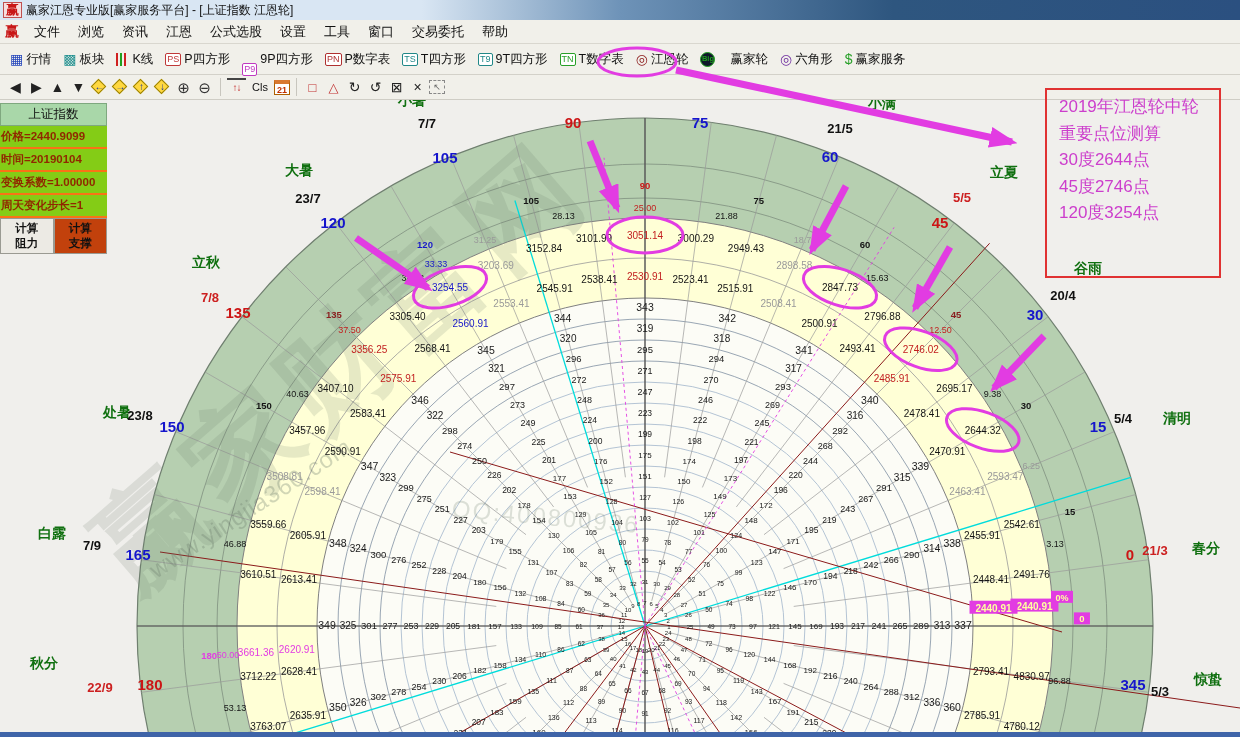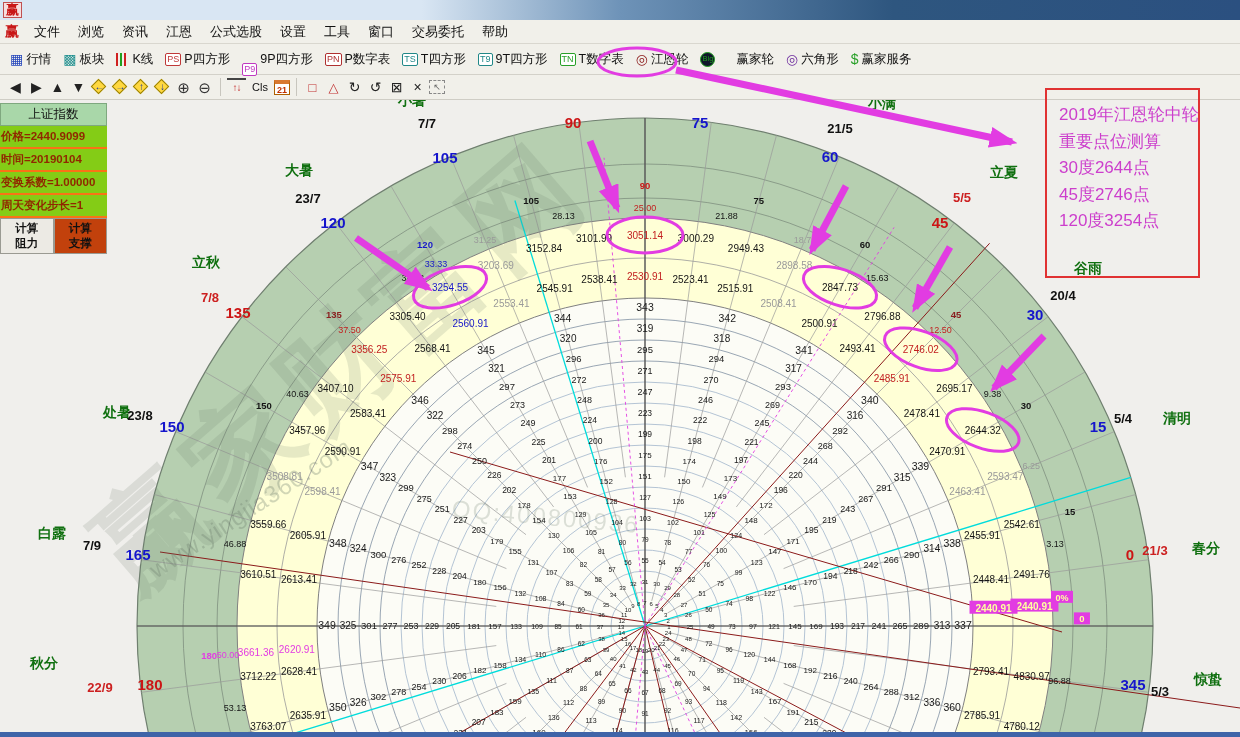--- a/index.html
+++ b/index.html
@@ -7,49 +7,50 @@
 .titlebar{height:20px;background:linear-gradient(90deg,#d9e6f3 0,#d9e6f3 34%,#6e93b8 50%,#2e567f 72%,#2b5080 100%);display:flex;align-items:center;font-size:12px;color:#111;padding-left:3px;white-space:nowrap}
 .tlogo{color:#c81616;font-weight:bold;font-size:13px;margin-right:4px;background:#f6dede;border:1px solid #c05050;padding:0 2px;line-height:14px}
 .menubar{height:24px;background:#f1f0ea;border-bottom:1px solid #d9d7cf;display:flex;align-items:center;font-size:13px;color:#111}
 .mlogo{color:#c81616;font-weight:bold;font-size:14px;padding:0 6px 0 5px}
 .menu-item{padding:0 9px;cursor:default}
 .toolbar1{height:31px;background:#f1f0ea;border-bottom:1px solid #d3d1c9;display:flex;align-items:center;font-size:12.5px;color:#111;padding-left:4px}
 .tb1{display:flex;align-items:center;margin:0 4px;position:relative;padding:1px 2px}
 .tb1 .glyph{font-size:14px;margin-right:3px;line-height:14px}
 .badge{border:1px solid;font-size:9px;font-weight:normal;padding:0 1px;margin-right:3px;border-radius:2px;line-height:11px;background:#fff}
 .ic-candles{display:inline-block;width:13px;height:13px;margin-right:3px;background:repeating-linear-gradient(90deg,#d02020 0 2px,transparent 2px 4px,#20a020 4px 6px,transparent 6px 8px,#d02020 8px 10px,transparent 10px 13px)}
-.ic-big{display:inline-block;border:1.5px solid #20a020;color:#20a020;border-radius:50%;font-size:7.5px;width:15px;height:15px;line-height:12px;text-align:center;font-weight:normal;margin-right:21px;background:#0f172a}
+.ic-big{display:inline-block;border:1.5px solid #20a020;color:#20a020;border-radius:50%;font-size:7.5px;width:15px;height:15px;line-height:12px;text-align:center;font-weight:bold;margin-right:15px;background:#0f172a}
 .toolbar2{height:25px;background:#f1f0ea;border-bottom:1px solid #cfcdc5;display:flex;align-items:center;padding-left:5px}
 .t2i{min-width:19px;height:19px;text-align:center;font-size:14px;line-height:19px;color:#222;margin:0 1px;position:relative}
 .t2i.diamond .dsq{position:absolute;left:3px;top:3px;width:11px;height:11px;background:#ffd840;border:1px solid #9a8000;transform:rotate(45deg)}
 .t2i.diamond .dg{position:absolute;inset:0;font-size:10px;line-height:18px;color:#1030a0;font-weight:bold}
 .t2i.mag{font-size:15px;color:#333}
 .t2i.updn{font-size:10px;color:#c02020;border-top:2px solid #444;line-height:15px;letter-spacing:-1px}
 .t2i.txt{font-size:11px;color:#111;min-width:24px}
 .t2i.cal{width:16px;height:15px;min-width:16px;border:1px solid #b06000;background:#fff;color:#c03000;font-size:9px;line-height:13px;font-weight:bold;border-top:4px solid #d87830}
 .t2i.shape{color:#c03030;font-size:13px}
 .t2i.dash{border:1px dashed #888;width:16px;height:14px;min-width:16px;font-size:9px;line-height:12px;color:#666}
 .t2sep{width:1px;height:18px;background:#c8c6be;margin:0 5px}
 .chart{position:absolute;top:100px;left:0;width:1240px;height:637px;background:#f0efec}
 .info-panel{position:absolute;top:103px;left:0;width:107px;z-index:30;font-size:11.5px}
 .ip-title{background:#a9d7a9;border:1px solid #7fa87f;text-align:center;font-size:12.5px;padding:2px 0;color:#111}
 .ip-row{background:#84cc16;border-bottom:2px solid #f97316;color:#902800;padding:3px 1px;white-space:nowrap;overflow:hidden;font-weight:bold}
 .ip-btns{display:flex}
 .ip-btn{flex:1;text-align:center;font-size:11.5px;padding:2px 14px;border:1px solid #9a9a92;background:#eceae4;color:#111;font-weight:bold}
 .ip-btn.alt{background:#c2410c}
-.anno-box{position:absolute;left:1045px;top:88px;width:155px;height:190px;border:2px solid #e03232;z-index:40;padding:12px 6px 0 12px}
+.anno-box{position:absolute;left:1045px;top:88px;width:176px;height:190px;border:2px solid #e03232;z-index:40;padding:4px 6px 0 12px}
 .anno-line{font-size:17px;line-height:26.5px;color:#cc3ecc;white-space:nowrap}
 #overlay{position:absolute;left:0;top:0;width:1240px;height:737px;z-index:50;pointer-events:none}
 .bottom-strip{position:absolute;left:0;top:732px;width:1240px;height:5px;background:#3f64a8;z-index:45}
 </style>
 </head>
 <body>
 
 <div class="titlebar">
   <span class="tlogo">赢</span>
+  <span>赢家江恩专业版[赢家服务平台] - [上证指数 江恩轮]</span>
 </div>
 
 <div class="menubar" id="menubar">
   <span class="mlogo">赢</span>
 <span class="menu-item">文件</span>
     <span class="menu-item">浏览</span>
     <span class="menu-item">资讯</span>
     <span class="menu-item">江恩</span>
     <span class="menu-item">公式选股</span>
     <span class="menu-item">设置</span>

